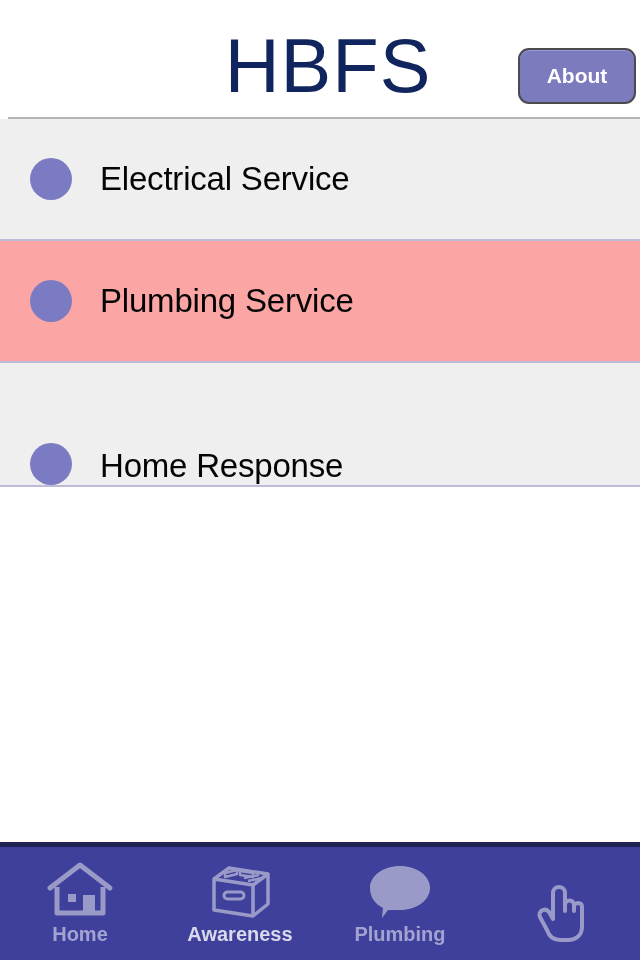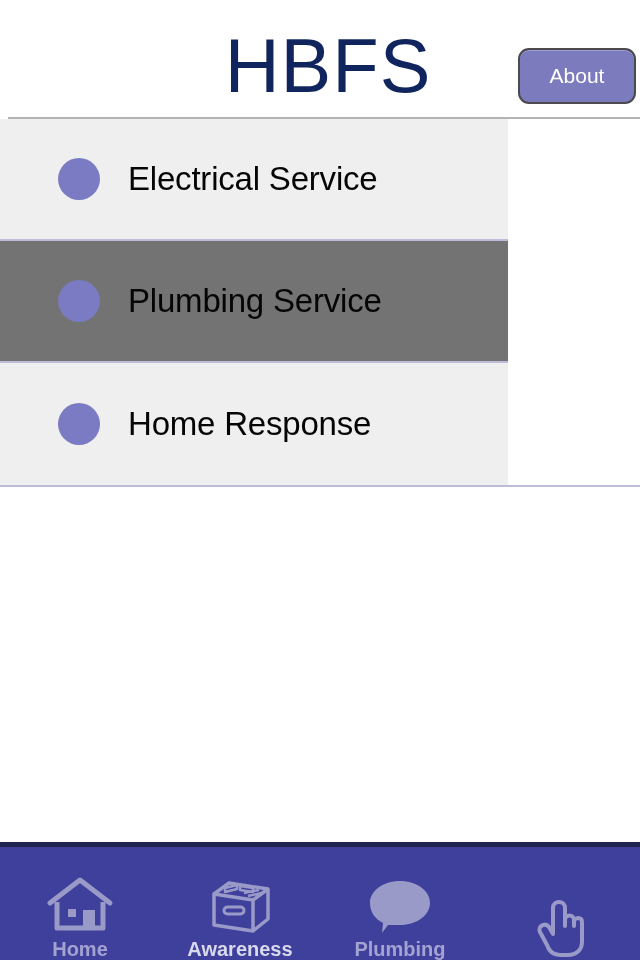--- a/index.html
+++ b/index.html
@@ -43,52 +43,51 @@
     position: absolute;
     right: 12px;
     top: 48px;
     width: 118px;
     height: 56px;
     background: #7b7bbe;
     border: 2px solid #4a4a4f;
     border-radius: 11px;
     color: #ffffff;
     font-size: 21px;
-    font-weight: normal;
+    font-weight: bold;
     display: flex;
     align-items: center;
     justify-content: center;
     cursor: pointer;
     box-shadow: inset 0 1px 0 rgba(255,255,255,0.25);
   }
 
   
   .service-list {
     position: absolute;
     top: 119px;
     left: 0;
     width: 640px;
     border-bottom: 2px solid #bcbcd8;
   }
 
   .service-row {
     position: relative;
-    width: 508px;
+    width: 640px;
     height: 122px;
     background: #efefef;
     display: flex;
     align-items: center;
     border-bottom: 2px solid #bcbcd8;
     cursor: pointer;
-    padding-left: 28px;
-  }
-  .service-row:last-child { border-bottom: none; }
+  }
+  .service-row:last-child { border-bottom: none; align-items: flex-end; }
 
   .service-row.selected {
-    background: #737373;
+    background: #fca5a5;
     text-align: center;
   }
 
   .service-bullet {
     width: 42px;
     height: 42px;
     border-radius: 50%;
     background: #7b7bc4;
     margin-left: 30px;
     flex: 0 0 auto;
@@ -123,21 +122,21 @@
     display: flex;
     align-items: stretch;
   }
 
   .tab-item {
     flex: 1 1 0;
     display: flex;
     flex-direction: column;
     align-items: center;
     justify-content: flex-end;
-    padding-bottom: 0;
+    padding-bottom: 15px;
     cursor: pointer;
   }
 
   .tab-icon {
     height: 62px;
     display: flex;
     align-items: center;
     justify-content: center;
   }
 

